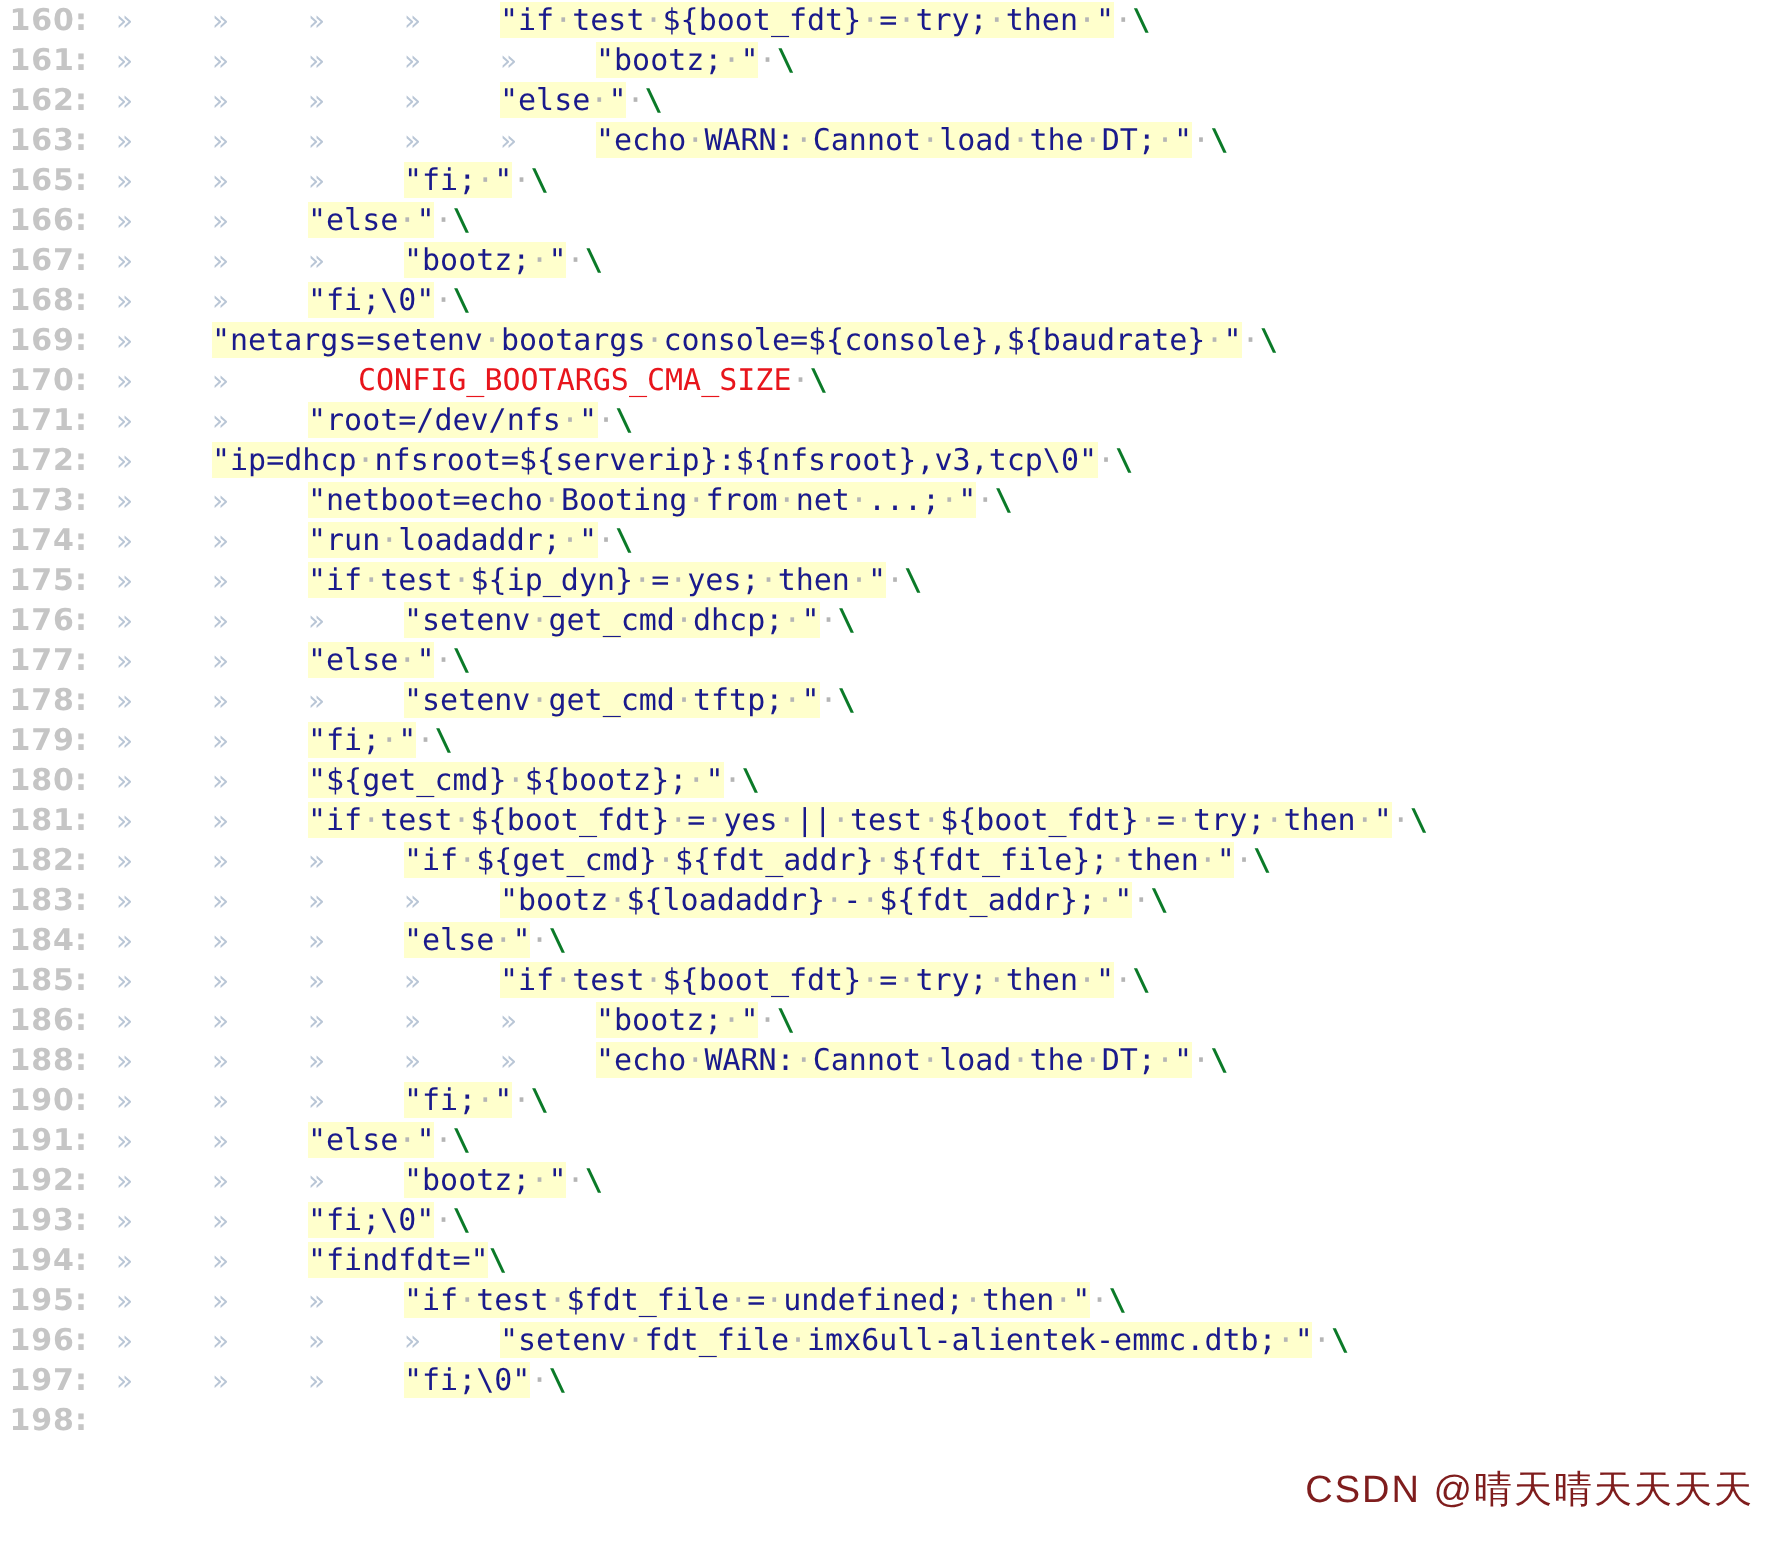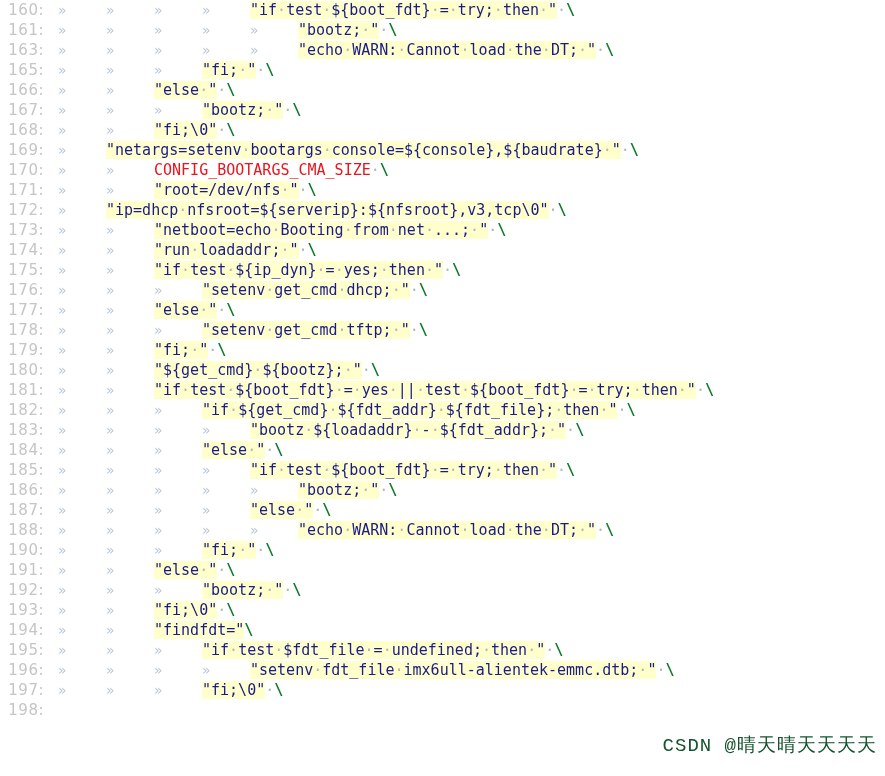--- a/index.html
+++ b/index.html
@@ -33,20 +33,21 @@
   .lineno {
     display: inline-block;
     width: 44px;
     text-align: right;
     color: #c5c5c5;
     font-size: 15px;
     font-family: "DejaVu Sans", "Liberation Sans", sans-serif;
     letter-spacing: 0.5px;
     -webkit-user-select: none;
     user-select: none;
+    font-weight: bold;
   }
 
   .codetext {
     display: inline-block;
     margin-left: 14px;
     vertical-align: top;
     font-family: "DejaVu Sans Mono", "Liberation Mono", monospace;
     font-size: 15px;
     letter-spacing: 0px;
   }
@@ -71,46 +72,48 @@
     color: #b5b5b5;
   }
 
   .cont {
     color: #0b7a28;
     font-weight: bold;
   }
 
   .macro {
     color: #e8151c;
+    margin-left: 25px;
   }
 
   .plain {
     color: #1a1a8c;
   }
 
   #watermark {
     position: absolute;
     right: 8px;
     bottom: 18px;
-    color: #14532d;
+    color: #7f1d1d;
     font-size: 19px;
-    font-family: Liberation Mono, monospace;
+    font-family: Liberation Sans, sans-serif;
     letter-spacing: 1px;
     -webkit-user-select: none;
     user-select: none;
     white-space: nowrap;
   }
 </style>
 </head>
 <body>
 
 <div id="editor">
   <div id="code-lines">
       <div class="code-line"><span class="lineno">160:</span><span class="codetext"><span class="tab">»</span><span class="tab">»</span><span class="tab">»</span><span class="tab">»</span><span class="str"><span class="plain">"if</span><span class="dot">·</span><span class="plain">test</span><span class="dot">·</span><span class="plain">${boot_fdt}</span><span class="dot">·</span><span class="plain">=</span><span class="dot">·</span><span class="plain">try;</span><span class="dot">·</span><span class="plain">then</span><span class="dot">·</span><span class="plain">"</span></span><span><span class="dot">·</span><span class="cont">\</span></span></span></div>
       <div class="code-line"><span class="lineno">161:</span><span class="codetext"><span class="tab">»</span><span class="tab">»</span><span class="tab">»</span><span class="tab">»</span><span class="tab">»</span><span class="str"><span class="plain">"bootz;</span><span class="dot">·</span><span class="plain">"</span></span><span><span class="dot">·</span><span class="cont">\</span></span></span></div>
+      <div class="code-line"><span class="lineno">162:</span><span class="codetext"><span class="tab">»</span><span class="tab">»</span><span class="tab">»</span><span class="tab">»</span><span class="str"><span class="plain">"else</span><span class="dot">·</span><span class="plain">"</span></span><span><span class="dot">·</span><span class="cont">\</span></span></span></div>
       <div class="code-line"><span class="lineno">163:</span><span class="codetext"><span class="tab">»</span><span class="tab">»</span><span class="tab">»</span><span class="tab">»</span><span class="tab">»</span><span class="str"><span class="plain">"echo</span><span class="dot">·</span><span class="plain">WARN:</span><span class="dot">·</span><span class="plain">Cannot</span><span class="dot">·</span><span class="plain">load</span><span class="dot">·</span><span class="plain">the</span><span class="dot">·</span><span class="plain">DT;</span><span class="dot">·</span><span class="plain">"</span></span><span><span class="dot">·</span><span class="cont">\</span></span></span></div>
       <div class="code-line"><span class="lineno">165:</span><span class="codetext"><span class="tab">»</span><span class="tab">»</span><span class="tab">»</span><span class="str"><span class="plain">"fi;</span><span class="dot">·</span><span class="plain">"</span></span><span><span class="dot">·</span><span class="cont">\</span></span></span></div>
       <div class="code-line"><span class="lineno">166:</span><span class="codetext"><span class="tab">»</span><span class="tab">»</span><span class="str"><span class="plain">"else</span><span class="dot">·</span><span class="plain">"</span></span><span><span class="dot">·</span><span class="cont">\</span></span></span></div>
       <div class="code-line"><span class="lineno">167:</span><span class="codetext"><span class="tab">»</span><span class="tab">»</span><span class="tab">»</span><span class="str"><span class="plain">"bootz;</span><span class="dot">·</span><span class="plain">"</span></span><span><span class="dot">·</span><span class="cont">\</span></span></span></div>
       <div class="code-line"><span class="lineno">168:</span><span class="codetext"><span class="tab">»</span><span class="tab">»</span><span class="str"><span class="plain">"fi;\0"</span></span><span><span class="dot">·</span><span class="cont">\</span></span></span></div>
       <div class="code-line"><span class="lineno">169:</span><span class="codetext"><span class="tab">»</span><span class="str"><span class="plain">"netargs=setenv</span><span class="dot">·</span><span class="plain">bootargs</span><span class="dot">·</span><span class="plain">console=${console},${baudrate}</span><span class="dot">·</span><span class="plain">"</span></span><span><span class="dot">·</span><span class="cont">\</span></span></span></div>
       <div class="code-line"><span class="lineno">170:</span><span class="codetext"><span class="tab">»</span><span class="tab">»</span><span class="macro">CONFIG_BOOTARGS_CMA_SIZE</span><span><span class="dot">·</span><span class="cont">\</span></span></span></div>
       <div class="code-line"><span class="lineno">171:</span><span class="codetext"><span class="tab">»</span><span class="tab">»</span><span class="str"><span class="plain">"root=/dev/nfs</span><span class="dot">·</span><span class="plain">"</span></span><span><span class="dot">·</span><span class="cont">\</span></span></span></div>
       <div class="code-line"><span class="lineno">172:</span><span class="codetext"><span class="tab">»</span><span class="str"><span class="plain">"ip=dhcp</span><span class="dot">·</span><span class="plain">nfsroot=${serverip}:${nfsroot},v3,tcp\0"</span></span><span><span class="dot">·</span><span class="cont">\</span></span></span></div>
       <div class="code-line"><span class="lineno">173:</span><span class="codetext"><span class="tab">»</span><span class="tab">»</span><span class="str"><span class="plain">"netboot=echo</span><span class="dot">·</span><span class="plain">Booting</span><span class="dot">·</span><span class="plain">from</span><span class="dot">·</span><span class="plain">net</span><span class="dot">·</span><span class="plain">...;</span><span class="dot">·</span><span class="plain">"</span></span><span><span class="dot">·</span><span class="cont">\</span></span></span></div>
@@ -120,21 +123,20 @@
       <div class="code-line"><span class="lineno">177:</span><span class="codetext"><span class="tab">»</span><span class="tab">»</span><span class="str"><span class="plain">"else</span><span class="dot">·</span><span class="plain">"</span></span><span><span class="dot">·</span><span class="cont">\</span></span></span></div>
       <div class="code-line"><span class="lineno">178:</span><span class="codetext"><span class="tab">»</span><span class="tab">»</span><span class="tab">»</span><span class="str"><span class="plain">"setenv</span><span class="dot">·</span><span class="plain">get_cmd</span><span class="dot">·</span><span class="plain">tftp;</span><span class="dot">·</span><span class="plain">"</span></span><span><span class="dot">·</span><span class="cont">\</span></span></span></div>
       <div class="code-line"><span class="lineno">179:</span><span class="codetext"><span class="tab">»</span><span class="tab">»</span><span class="str"><span class="plain">"fi;</span><span class="dot">·</span><span class="plain">"</span></span><span><span class="dot">·</span><span class="cont">\</span></span></span></div>
       <div class="code-line"><span class="lineno">180:</span><span class="codetext"><span class="tab">»</span><span class="tab">»</span><span class="str"><span class="plain">"${get_cmd}</span><span class="dot">·</span><span class="plain">${bootz};</span><span class="dot">·</span><span class="plain">"</span></span><span><span class="dot">·</span><span class="cont">\</span></span></span></div>
       <div class="code-line"><span class="lineno">181:</span><span class="codetext"><span class="tab">»</span><span class="tab">»</span><span class="str"><span class="plain">"if</span><span class="dot">·</span><span class="plain">test</span><span class="dot">·</span><span class="plain">${boot_fdt}</span><span class="dot">·</span><span class="plain">=</span><span class="dot">·</span><span class="plain">yes</span><span class="dot">·</span><span class="plain">||</span><span class="dot">·</span><span class="plain">test</span><span class="dot">·</span><span class="plain">${boot_fdt}</span><span class="dot">·</span><span class="plain">=</span><span class="dot">·</span><span class="plain">try;</span><span class="dot">·</span><span class="plain">then</span><span class="dot">·</span><span class="plain">"</span></span><span><span class="dot">·</span><span class="cont">\</span></span></span></div>
       <div class="code-line"><span class="lineno">182:</span><span class="codetext"><span class="tab">»</span><span class="tab">»</span><span class="tab">»</span><span class="str"><span class="plain">"if</span><span class="dot">·</span><span class="plain">${get_cmd}</span><span class="dot">·</span><span class="plain">${fdt_addr}</span><span class="dot">·</span><span class="plain">${fdt_file};</span><span class="dot">·</span><span class="plain">then</span><span class="dot">·</span><span class="plain">"</span></span><span><span class="dot">·</span><span class="cont">\</span></span></span></div>
       <div class="code-line"><span class="lineno">183:</span><span class="codetext"><span class="tab">»</span><span class="tab">»</span><span class="tab">»</span><span class="tab">»</span><span class="str"><span class="plain">"bootz</span><span class="dot">·</span><span class="plain">${loadaddr}</span><span class="dot">·</span><span class="plain">-</span><span class="dot">·</span><span class="plain">${fdt_addr};</span><span class="dot">·</span><span class="plain">"</span></span><span><span class="dot">·</span><span class="cont">\</span></span></span></div>
       <div class="code-line"><span class="lineno">184:</span><span class="codetext"><span class="tab">»</span><span class="tab">»</span><span class="tab">»</span><span class="str"><span class="plain">"else</span><span class="dot">·</span><span class="plain">"</span></span><span><span class="dot">·</span><span class="cont">\</span></span></span></div>
       <div class="code-line"><span class="lineno">185:</span><span class="codetext"><span class="tab">»</span><span class="tab">»</span><span class="tab">»</span><span class="tab">»</span><span class="str"><span class="plain">"if</span><span class="dot">·</span><span class="plain">test</span><span class="dot">·</span><span class="plain">${boot_fdt}</span><span class="dot">·</span><span class="plain">=</span><span class="dot">·</span><span class="plain">try;</span><span class="dot">·</span><span class="plain">then</span><span class="dot">·</span><span class="plain">"</span></span><span><span class="dot">·</span><span class="cont">\</span></span></span></div>
       <div class="code-line"><span class="lineno">186:</span><span class="codetext"><span class="tab">»</span><span class="tab">»</span><span class="tab">»</span><span class="tab">»</span><span class="tab">»</span><span class="str"><span class="plain">"bootz;</span><span class="dot">·</span><span class="plain">"</span></span><span><span class="dot">·</span><span class="cont">\</span></span></span></div>
-      <div class="code-line"><span class="lineno">187:</span><span class="codetext"><span class="tab">»</span><span class="tab">»</span><span class="tab">»</span><span class="tab">»</span><span class="str"><span class="plain">"else</span><span class="dot">·</span><span class="plain">"</span></span><span><span class="dot">·</span><span class="cont">\</span></span></span></div>
       <div class="code-line"><span class="lineno">188:</span><span class="codetext"><span class="tab">»</span><span class="tab">»</span><span class="tab">»</span><span class="tab">»</span><span class="tab">»</span><span class="str"><span class="plain">"echo</span><span class="dot">·</span><span class="plain">WARN:</span><span class="dot">·</span><span class="plain">Cannot</span><span class="dot">·</span><span class="plain">load</span><span class="dot">·</span><span class="plain">the</span><span class="dot">·</span><span class="plain">DT;</span><span class="dot">·</span><span class="plain">"</span></span><span><span class="dot">·</span><span class="cont">\</span></span></span></div>
       <div class="code-line"><span class="lineno">190:</span><span class="codetext"><span class="tab">»</span><span class="tab">»</span><span class="tab">»</span><span class="str"><span class="plain">"fi;</span><span class="dot">·</span><span class="plain">"</span></span><span><span class="dot">·</span><span class="cont">\</span></span></span></div>
       <div class="code-line"><span class="lineno">191:</span><span class="codetext"><span class="tab">»</span><span class="tab">»</span><span class="str"><span class="plain">"else</span><span class="dot">·</span><span class="plain">"</span></span><span><span class="dot">·</span><span class="cont">\</span></span></span></div>
       <div class="code-line"><span class="lineno">192:</span><span class="codetext"><span class="tab">»</span><span class="tab">»</span><span class="tab">»</span><span class="str"><span class="plain">"bootz;</span><span class="dot">·</span><span class="plain">"</span></span><span><span class="dot">·</span><span class="cont">\</span></span></span></div>
       <div class="code-line"><span class="lineno">193:</span><span class="codetext"><span class="tab">»</span><span class="tab">»</span><span class="str"><span class="plain">"fi;\0"</span></span><span><span class="dot">·</span><span class="cont">\</span></span></span></div>
       <div class="code-line"><span class="lineno">194:</span><span class="codetext"><span class="tab">»</span><span class="tab">»</span><span class="str"><span class="plain">"findfdt="</span></span><span><span class="cont">\</span></span></span></div>
       <div class="code-line"><span class="lineno">195:</span><span class="codetext"><span class="tab">»</span><span class="tab">»</span><span class="tab">»</span><span class="str"><span class="plain">"if</span><span class="dot">·</span><span class="plain">test</span><span class="dot">·</span><span class="plain">$fdt_file</span><span class="dot">·</span><span class="plain">=</span><span class="dot">·</span><span class="plain">undefined;</span><span class="dot">·</span><span class="plain">then</span><span class="dot">·</span><span class="plain">"</span></span><span><span class="dot">·</span><span class="cont">\</span></span></span></div>
       <div class="code-line"><span class="lineno">196:</span><span class="codetext"><span class="tab">»</span><span class="tab">»</span><span class="tab">»</span><span class="tab">»</span><span class="str"><span class="plain">"setenv</span><span class="dot">·</span><span class="plain">fdt_file</span><span class="dot">·</span><span class="plain">imx6ull-alientek-emmc.dtb;</span><span class="dot">·</span><span class="plain">"</span></span><span><span class="dot">·</span><span class="cont">\</span></span></span></div>
       <div class="code-line"><span class="lineno">197:</span><span class="codetext"><span class="tab">»</span><span class="tab">»</span><span class="tab">»</span><span class="str"><span class="plain">"fi;\0"</span></span><span><span class="dot">·</span><span class="cont">\</span></span></span></div>
       <div class="code-line"><span class="lineno">198:</span><span class="codetext"></span></div>

